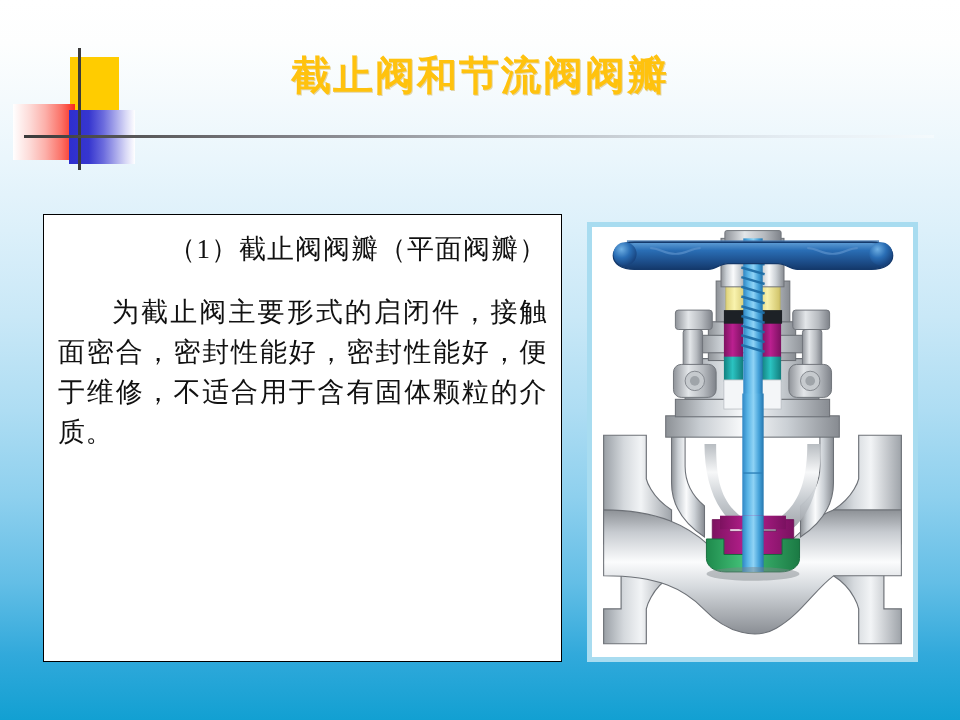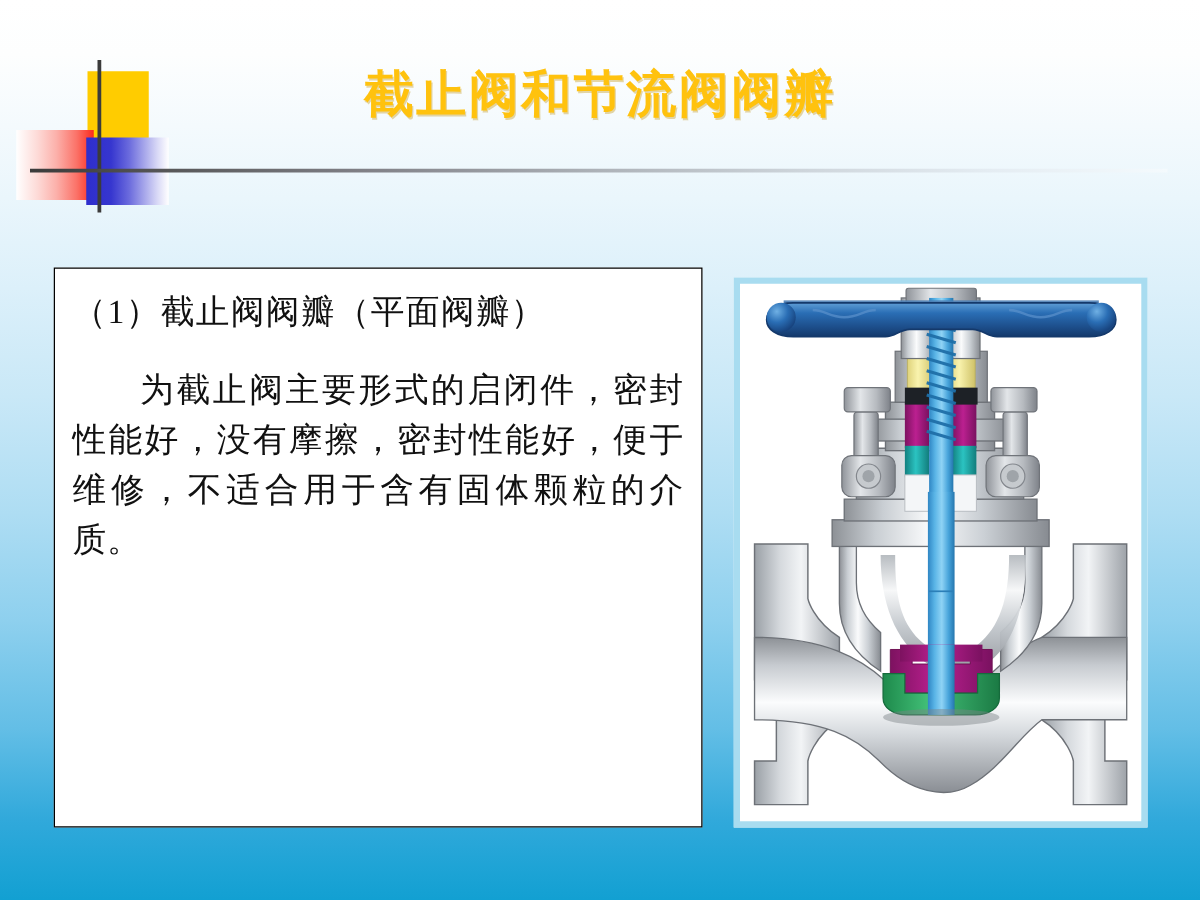--- a/index.html
+++ b/index.html
@@ -87,21 +87,21 @@
     width: 519px; height: 448px;
     background: #ffffff;
     border: 1.5px solid #000000;
     box-sizing: border-box;
     padding: 16px 14px 0 14px;
   }
   .tb-heading {
     font-size: 27px;
     font-weight: normal;
     color: #111111;
-    text-align: left;
+    text-align: right;
     line-height: 1.35;
     letter-spacing: 1px;
     white-space: nowrap;
   }
   .tb-gap { height: 26px; }
   .tb-body {
     font-size: 27px;
     color: #111111;
     line-height: 1.48;
     letter-spacing: 0.5px;
@@ -131,21 +131,21 @@
     <div class="deco-blue"></div>
     <div class="deco-vline"></div>
   </div>
   <div class="deco-hline"></div>
 
   <div id="title">截止阀和节流阀阀瓣</div>
 
   <div id="textbox">
     <div class="tb-heading">（1）截止阀阀瓣（平面阀瓣）</div>
     <div class="tb-gap"></div>
-    <div class="tb-body">为截止阀主要形式的启闭件，密封性能好，没有摩擦，密封性能好，便于维修，不适合用于含有固体颗粒的介质。</div>
+    <div class="tb-body">为截止阀主要形式的启闭件，接触面密合，密封性能好，密封性能好，便于维修，不适合用于含有固体颗粒的介质。</div>
   </div>
 
   <div id="valve-panel">
     <svg id="valve-svg" viewBox="0 0 331 440" xmlns="http://www.w3.org/2000/svg">
       <defs>
         <linearGradient id="steelH" x1="0" y1="0" x2="0" y2="1">
           <stop offset="0%" stop-color="#8d9196"></stop>
           <stop offset="18%" stop-color="#c7cbd0"></stop>
           <stop offset="42%" stop-color="#fbfcfd"></stop>
           <stop offset="62%" stop-color="#d6dade"></stop>

